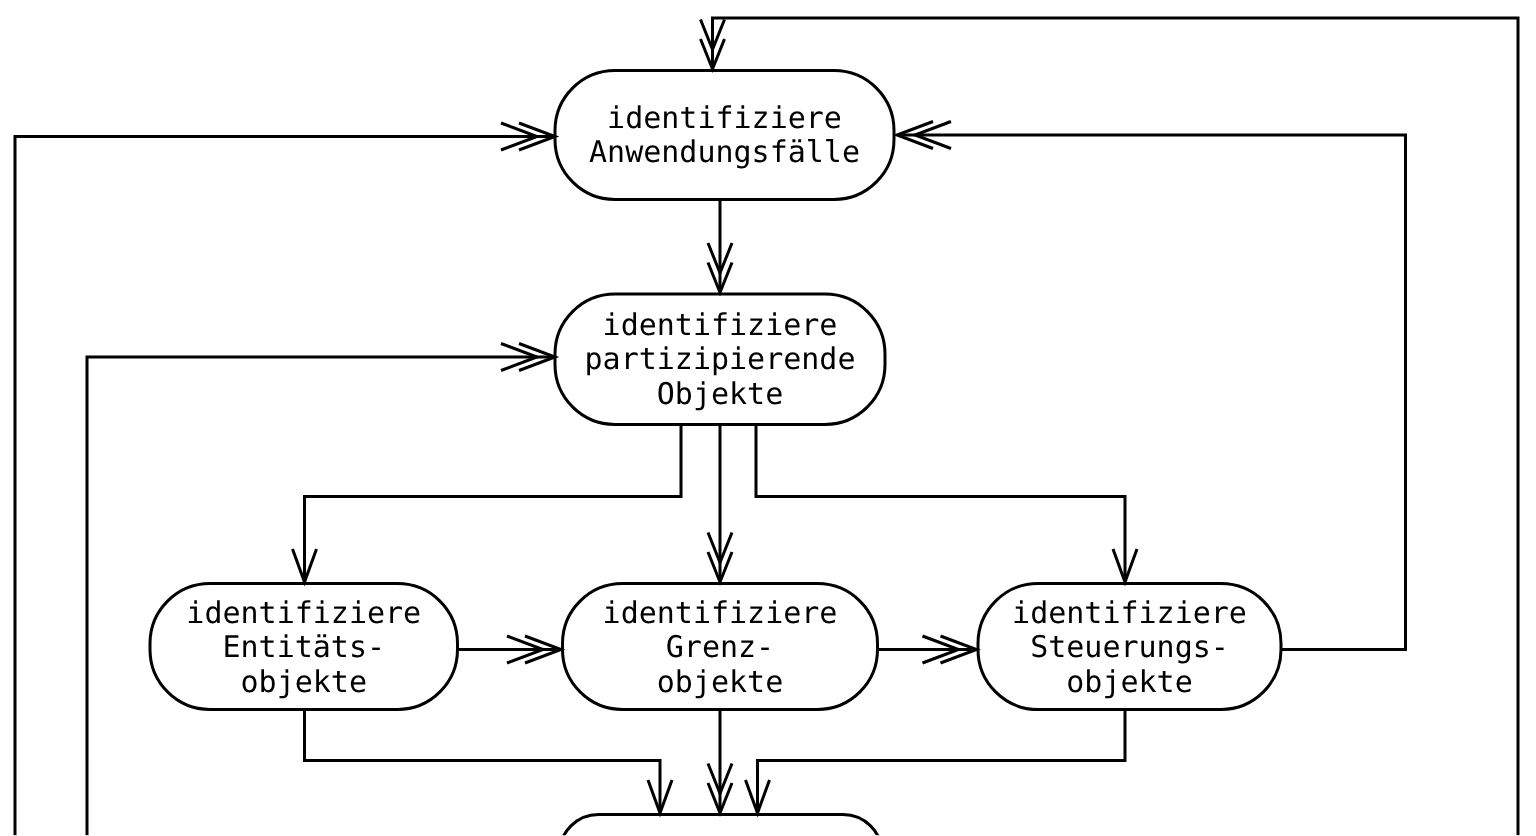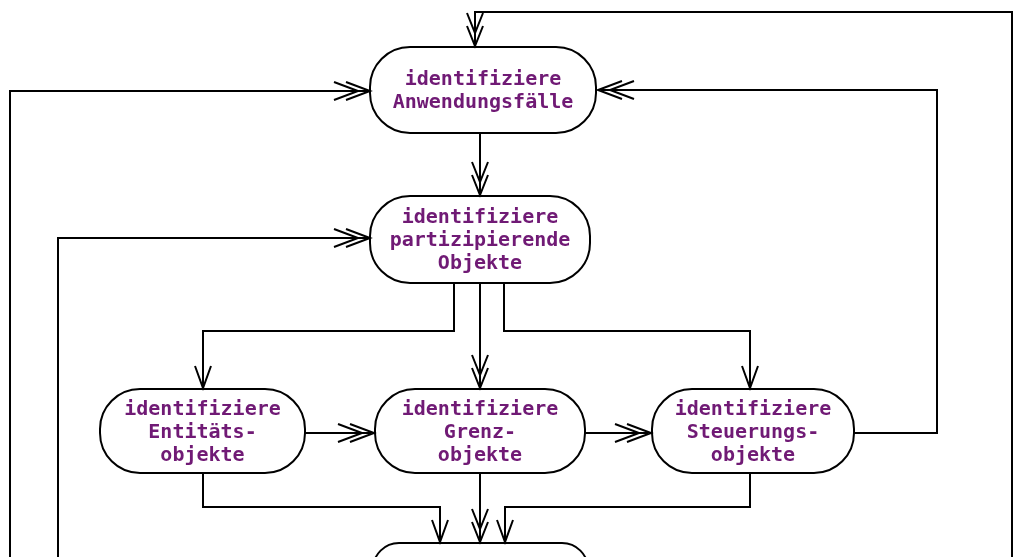--- a/index.html
+++ b/index.html
@@ -33,23 +33,22 @@
   }
   .node-label {
     position: absolute;
     display: flex;
     align-items: center;
     justify-content: center;
     text-align: center;
     white-space: pre-line;
     font-size: 20px;
     line-height: 23px;
-    color: #701a75;
+    color: #000000;
     pointer-events: none;
-    font-weight: bold;
   }
   .lbl-anwendungsfaelle { left: 370px; top: 47px;  width: 226px; height: 86px; }
   .lbl-partizipierende  { left: 370px; top: 196px; width: 220px; height: 87px; }
   .lbl-entitaets        { left: 100px; top: 389px; width: 205px; height: 84px; }
   .lbl-grenz            { left: 375px; top: 389px; width: 210px; height: 84px; }
   .lbl-steuerungs       { left: 652px; top: 389px; width: 202px; height: 84px; }
   .lbl-bottom           { left: 373px; top: 543px; width: 215px; height: 14px; }
 </style>
 </head>
 <body>

